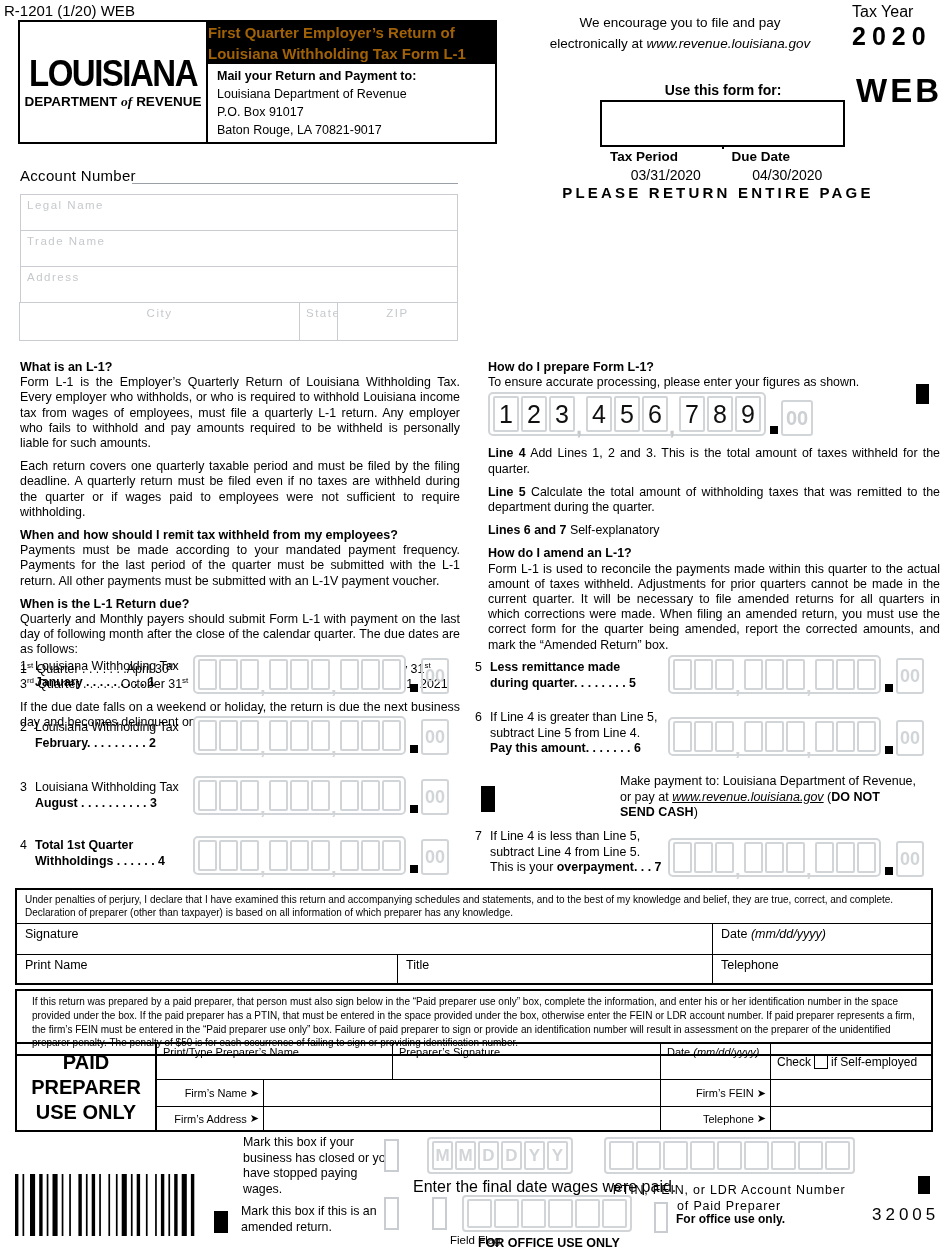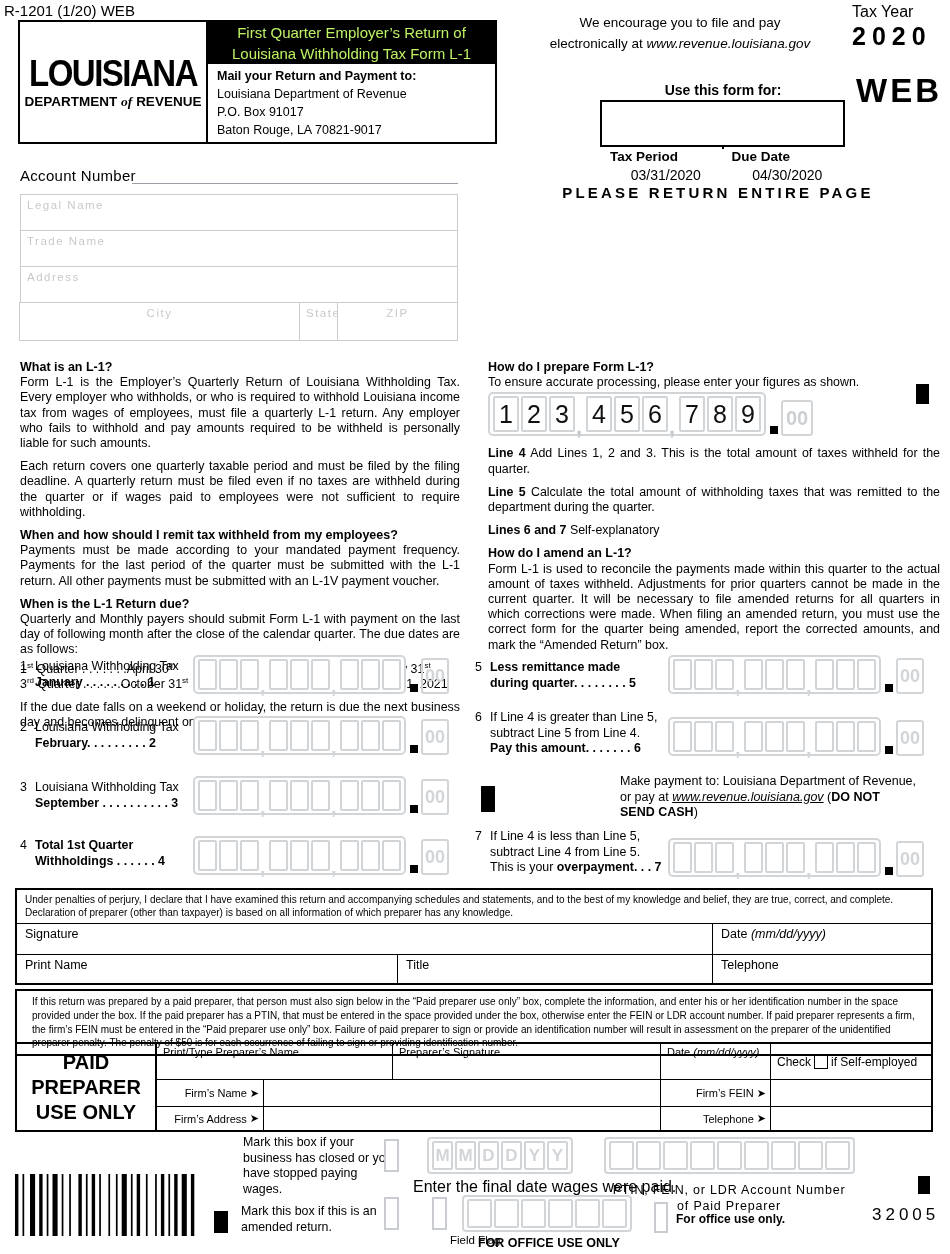--- a/index.html
+++ b/index.html
@@ -11,22 +11,22 @@
   sup{font-size:8px;line-height:0;}
 
   
   .form-number{left:4px;top:2px;font-size:15px;}
   .logo-box{left:18px;top:20px;width:475px;height:120px;border:2px solid #000;display:flex;}
   .logo-area{width:186px;display:flex;flex-direction:column;align-items:center;justify-content:center;}
   .logo-main{font-size:33px;font-weight:800;letter-spacing:-1.5px;transform:scaleY(1.12);}
   .logo-sub{font-size:13.5px;font-weight:700;margin-top:1px;}
   .logo-sub .of{font-family:"Liberation Serif",serif;font-style:italic;font-weight:700;}
   .title-area{flex:1;display:flex;flex-direction:column;border-left:2px solid #000;}
-  .title-band{background:#000;color:#bef264;height:49px;display:flex;flex-direction:column;
-              align-items:center;justify-content:center;font-size:15px;font-weight:normal;line-height:1.4;}
+  .title-band{background:#000;color:#a16207;height:49px;display:flex;flex-direction:column;
+              justify-content:center;font-size:15px;font-weight:bold;line-height:1.4;}
   .mail{padding:3px 9px;font-size:12.5px;line-height:1.45;}
   .mail .mh{font-weight:bold;font-size:12.5px;}
   .efile{left:528px;top:13px;width:304px;text-align:center;font-size:13.5px;line-height:1.55;}
   .taxyear{left:852px;top:3px;font-size:16px;}
   .taxyear-num{left:852px;top:22px;font-size:25px;font-weight:bold;letter-spacing:6px;}
   .web{left:856px;top:72px;font-size:33px;font-weight:bold;letter-spacing:3px;}
   .use-heading{left:600px;top:82px;width:246px;text-align:center;font-weight:bold;font-size:14px;}
   .use-table{left:600px;top:100px;width:245px;height:47px;border:2px solid #000;display:flex;box-sizing:border-box;}
   .use-col{flex:1;padding:3px 0 0 8px;margin-top:44px;}
   .use-col.first{border-right:2px solid #000;}
@@ -263,21 +263,21 @@
         <div class="e-box"></div>
       </div>
       <div class="ar-dec"></div>
       <div class="e-cents">00</div>
     </div>
 
   <div class="line-label" style="left:20px;top:780px;">
     <span class="line-num">3</span>
     <div>
         <div>Louisiana Withholding Tax</div>
-        <div class="b">September . . . . . . . . . . 3</div>
+        <div class="b">August . . . . . . . . . . 3</div>
       </div>
   </div>
   <div class="ar" style="left:193px;top:776px;">
       <div class="ar-outer">
         <div class="e-box"></div>
         <div class="e-box"></div>
         <div class="e-box"></div>
         <div class="e-comma">,</div>
         <div class="e-box"></div>
         <div class="e-box"></div>

